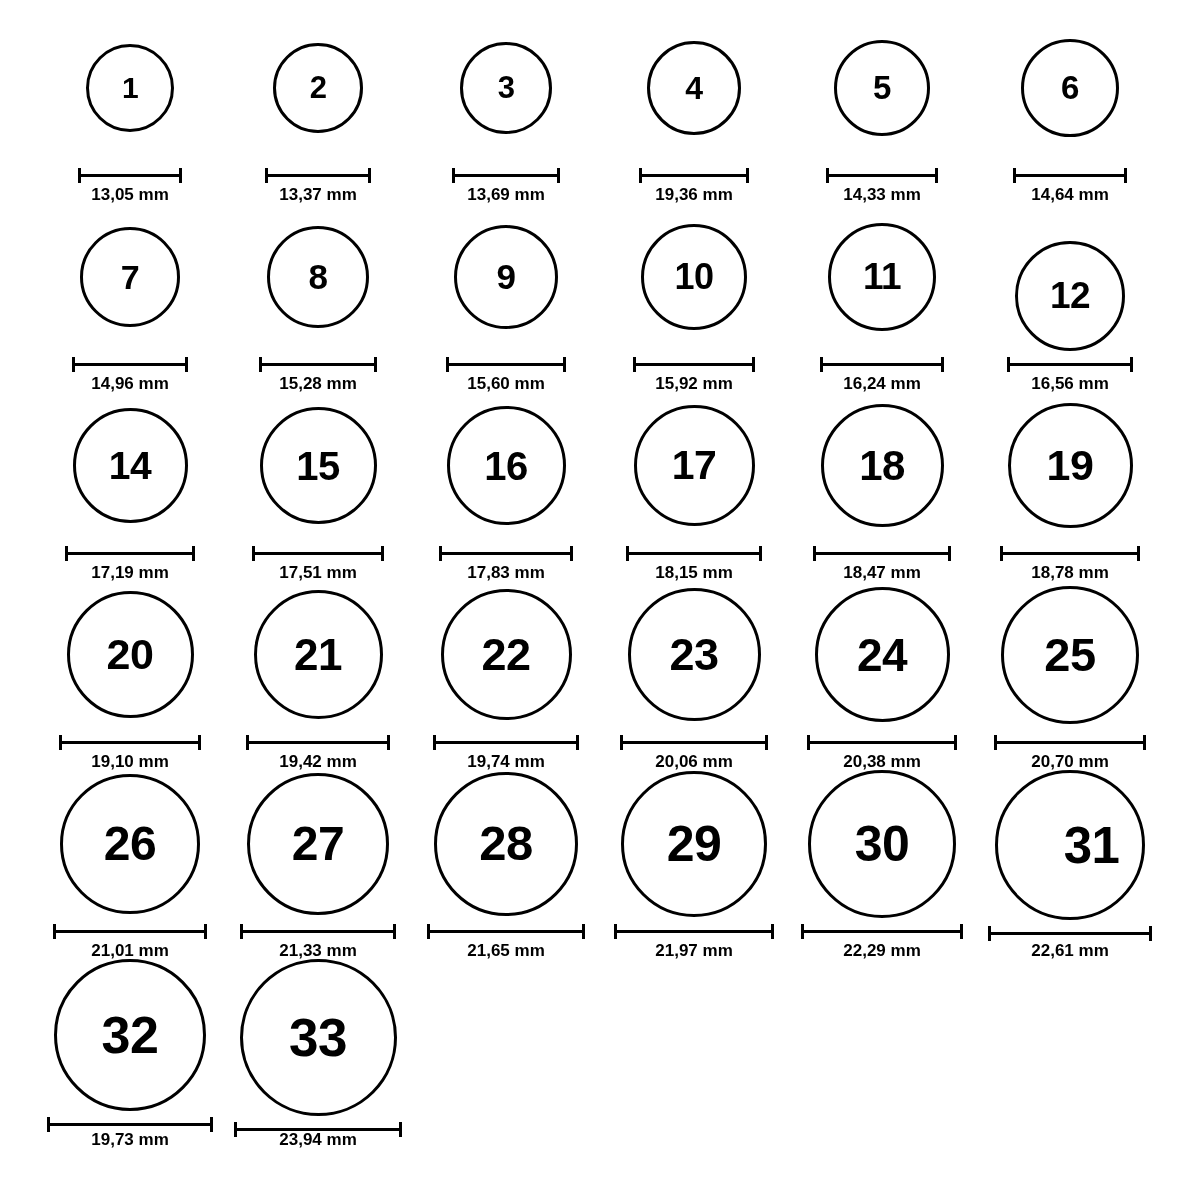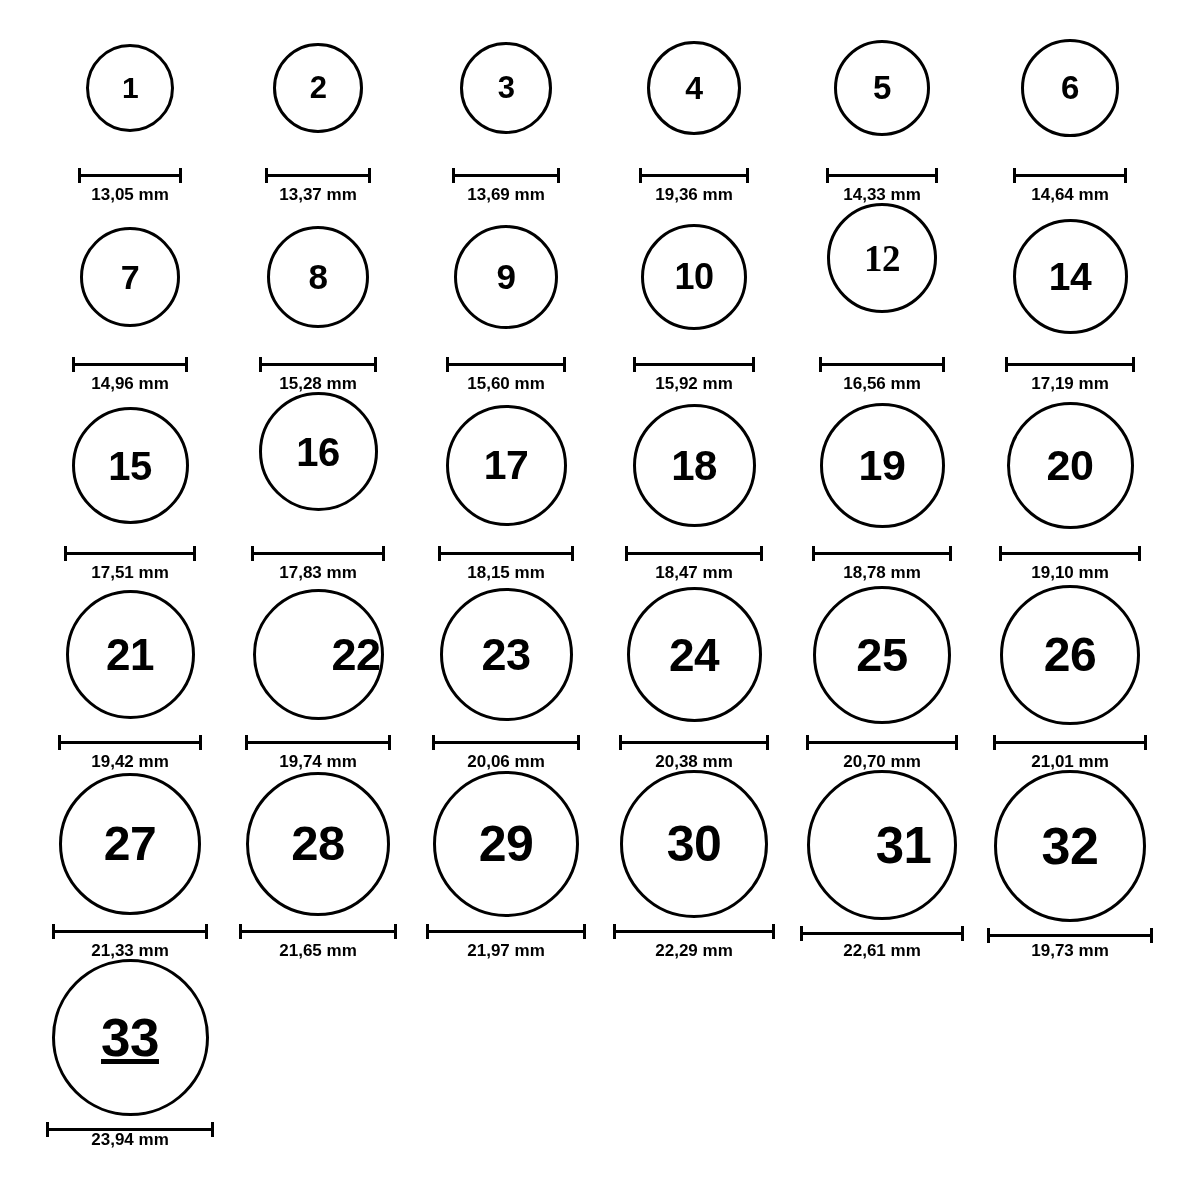--- a/index.html
+++ b/index.html
@@ -213,21 +213,34 @@
           </div>
         </div>
         <div class="measure" style="width: 122px;">
           <div class="bar"></div>
           <div class="cap left"></div>
           <div class="cap right"></div>
         </div>
         <div class="mm">15,92 mm</div>
       </div>
       <div class="cell">
-        <div style="height: 159px; display: flex; align-items: flex-start; justify-content: center; font-family: Liberation Serif, serif;">
+        <div style="height: 159px; display: flex; align-items: center; justify-content: center;">
+          <div class="ring" style="width: 108px; height: 108px;">
+            <span class="ring-label" style="font-size: 37px;">11</span>
+          </div>
+        </div>
+        <div class="measure" style="width: 124px;">
+          <div class="bar"></div>
+          <div class="cap left"></div>
+          <div class="cap right"></div>
+        </div>
+        <div class="mm">16,24 mm</div>
+      </div>
+      <div class="cell">
+        <div style="height: 159px; display: flex; align-items: flex-end; justify-content: center;">
           <div class="ring" style="width: 110px; height: 110px;">
             <span class="ring-label" style="font-size: 37px;">12</span>
           </div>
         </div>
         <div class="measure" style="width: 126px;">
           <div class="bar"></div>
           <div class="cap left"></div>
           <div class="cap right"></div>
         </div>
         <div class="mm">16,56 mm</div>
@@ -252,21 +265,21 @@
           </div>
         </div>
         <div class="measure" style="width: 132px;">
           <div class="bar"></div>
           <div class="cap left"></div>
           <div class="cap right"></div>
         </div>
         <div class="mm">17,51 mm</div>
       </div>
       <div class="cell">
-        <div style="height: 159px; display: flex; align-items: flex-start; justify-content: center;">
+        <div style="height: 159px; display: flex; align-items: center; justify-content: center;">
           <div class="ring" style="width: 119px; height: 119px;">
             <span class="ring-label" style="font-size: 40px;">16</span>
           </div>
         </div>
         <div class="measure" style="width: 134px;">
           <div class="bar"></div>
           <div class="cap left"></div>
           <div class="cap right"></div>
         </div>
         <div class="mm">17,83 mm</div>
@@ -331,21 +344,21 @@
         </div>
         <div class="measure" style="width: 144px;">
           <div class="bar"></div>
           <div class="cap left"></div>
           <div class="cap right"></div>
         </div>
         <div class="mm">19,42 mm</div>
       </div>
       <div class="cell">
         <div style="height: 159px; display: flex; align-items: center; justify-content: center;">
-          <div class="ring" style="width: 131px; height: 131px; justify-content: flex-end;">
+          <div class="ring" style="width: 131px; height: 131px;">
             <span class="ring-label" style="font-size: 45px;">22</span>
           </div>
         </div>
         <div class="measure" style="width: 146px;">
           <div class="bar"></div>
           <div class="cap left"></div>
           <div class="cap right"></div>
         </div>
         <div class="mm">19,74 mm</div>
       </div>
@@ -473,21 +486,21 @@
           </div>
         </div>
         <div class="measure" style="width: 166px;">
           <div class="bar"></div>
           <div class="cap left"></div>
           <div class="cap right"></div>
         </div>
         <div class="mm">19,73 mm</div>
       </div>
       <div class="cell">
-        <div style="height: 159px; display: flex; align-items: center; justify-content: flex-end; text-decoration: underline;">
+        <div style="height: 159px; display: flex; align-items: center; justify-content: flex-end;">
           <div class="ring" style="width: 157px; height: 157px;">
             <span class="ring-label" style="font-size: 53px;">33</span>
           </div>
         </div>
         <div class="measure" style="width: 168px;">
           <div class="bar"></div>
           <div class="cap left"></div>
           <div class="cap right"></div>
         </div>
         <div class="mm">23,94 mm</div>

